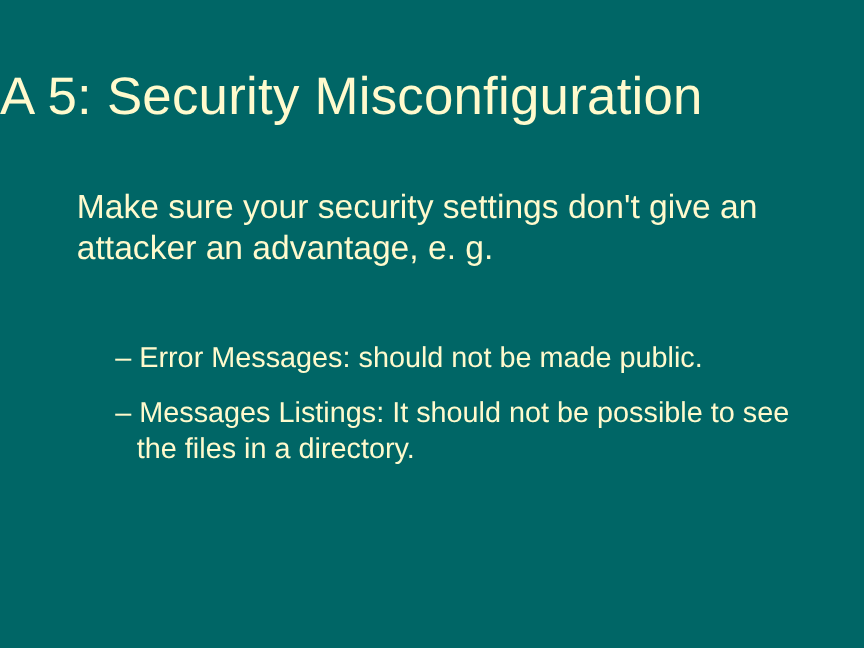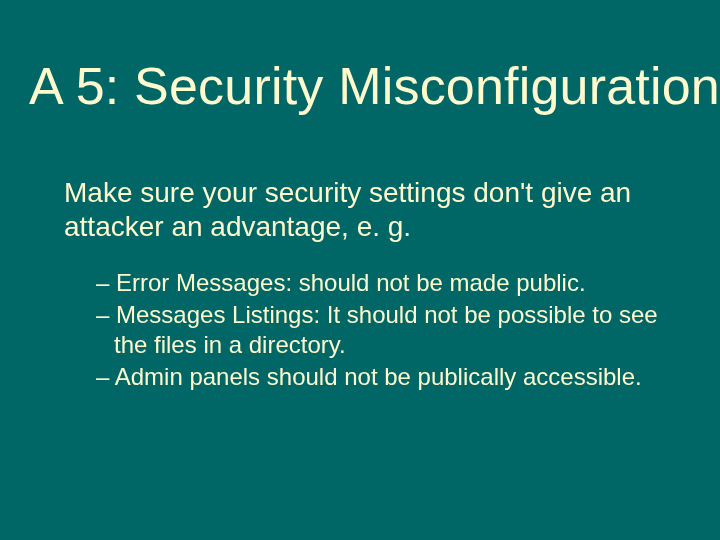--- a/index.html
+++ b/index.html
@@ -15,65 +15,62 @@
     width: 720px;
     height: 540px;
     position: relative;
     box-sizing: border-box;
   }
   .title {
     position: absolute;
     top: 56px;
     left: 0;
     width: 720px;
-    text-align: right;
+    text-align: left;
     color: #fffacd;
-    font-size: 52px;
+    font-size: 44px;
     font-weight: 400;
     letter-spacing: 0.2px;
   }
   .intro {
     position: absolute;
-    top: 176px;
+    top: 156px;
     left: 64px;
     width: 600px;
     color: #fffacd;
     font-size: 28px;
     line-height: 1.2;
     font-weight: 400;
   }
   .bullets {
     position: absolute;
     top: 268px;
     left: 96px;
     width: 580px;
     color: #fffacd;
     font-size: 24px;
     line-height: 1.25;
     font-weight: 400;
   }
   .bullets .item {
-    margin: 0 0 2px 0;
+    margin: 16px 0 2px 0;
     text-indent: -18px;
     padding-left: 18px;
   }
   .dash {
     display: inline;
   }
 </style>
 </head>
 <body>
 
 <div class="slide">
   <div class="title">A 5: Security Misconfiguration</div>
   <div class="intro">Make sure your security settings don't give an attacker an advantage, e. g.</div>
   <div class="bullets">
     <div class="item">
       <span class="dash">– </span><span>Error Messages: should not be made public.</span>
     </div>
     <div class="item">
       <span class="dash">– </span><span>Messages Listings: It should not be possible to see the files in a directory.</span>
     </div>
-    <div class="item">
-      <span class="dash">– </span><span>Admin panels should not be publically accessible.</span>
-    </div>
   </div>
 </div>
 
 </body></html>

